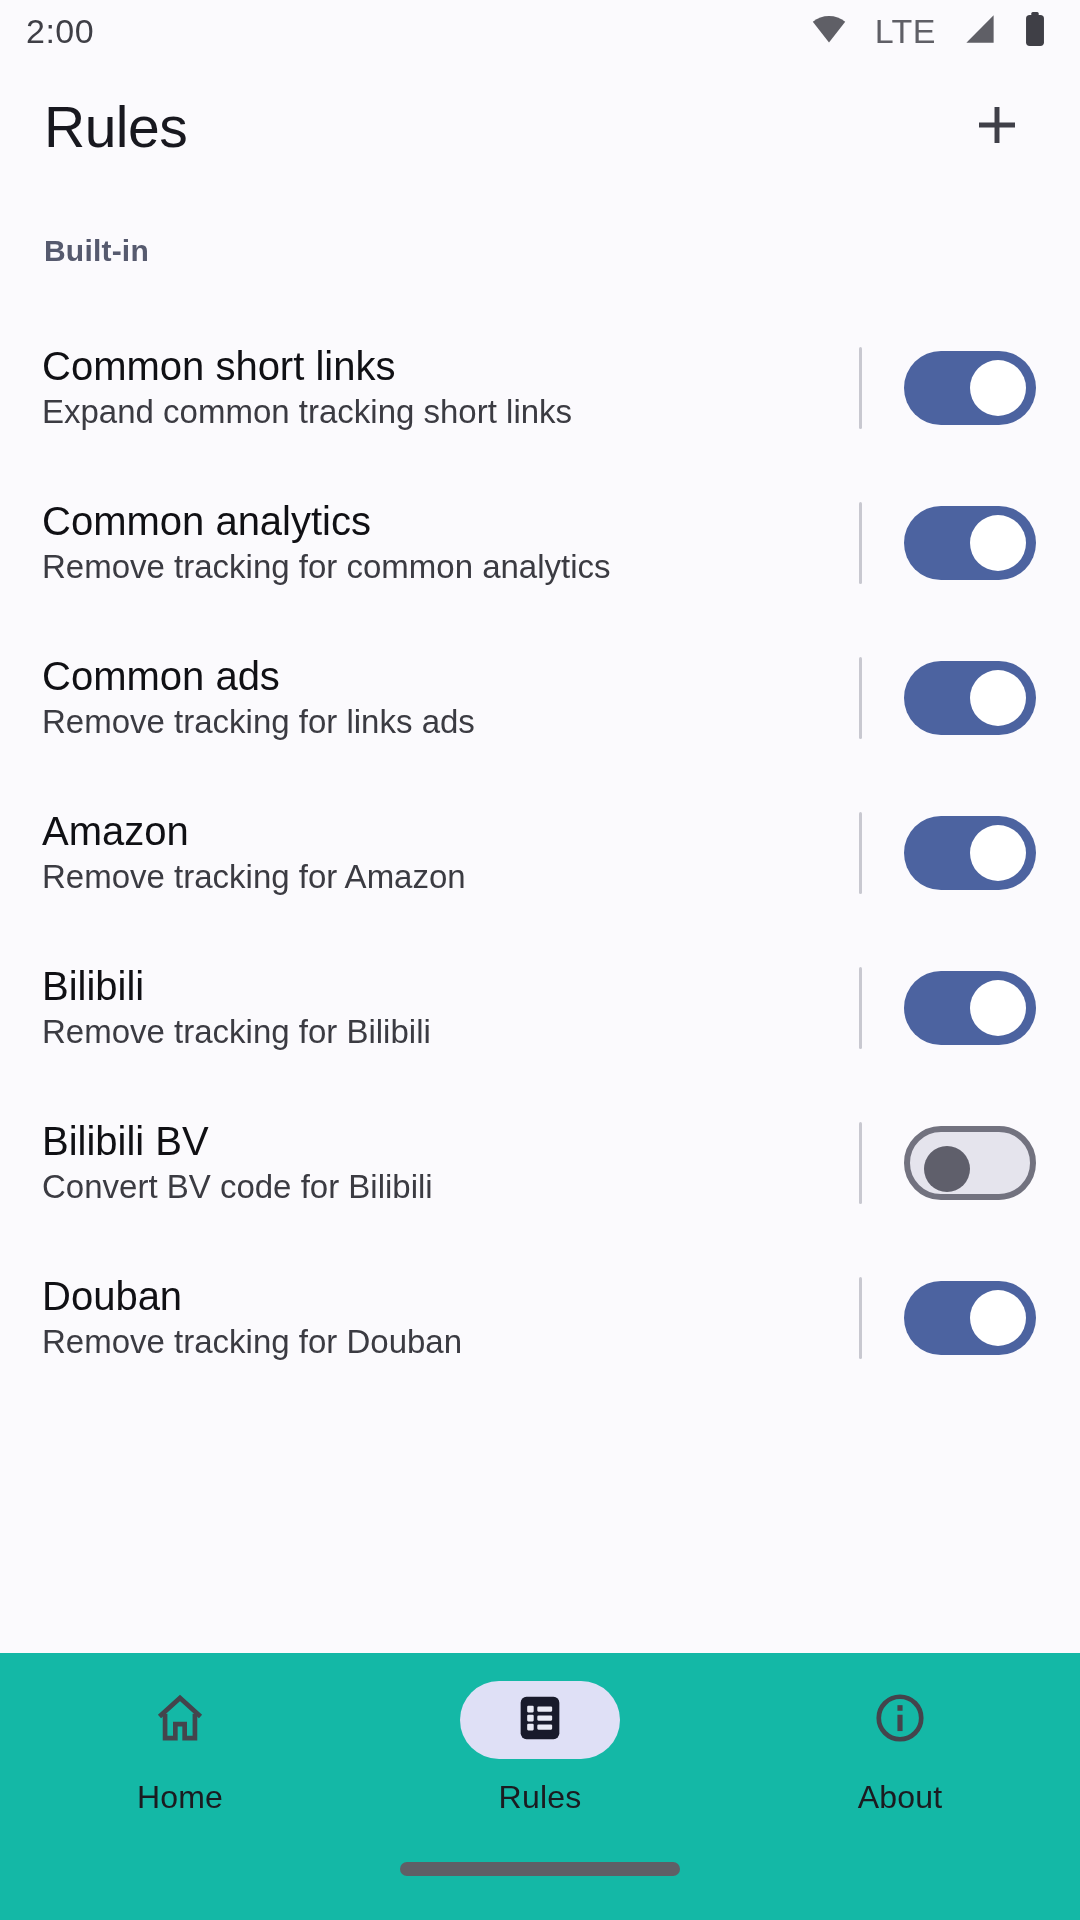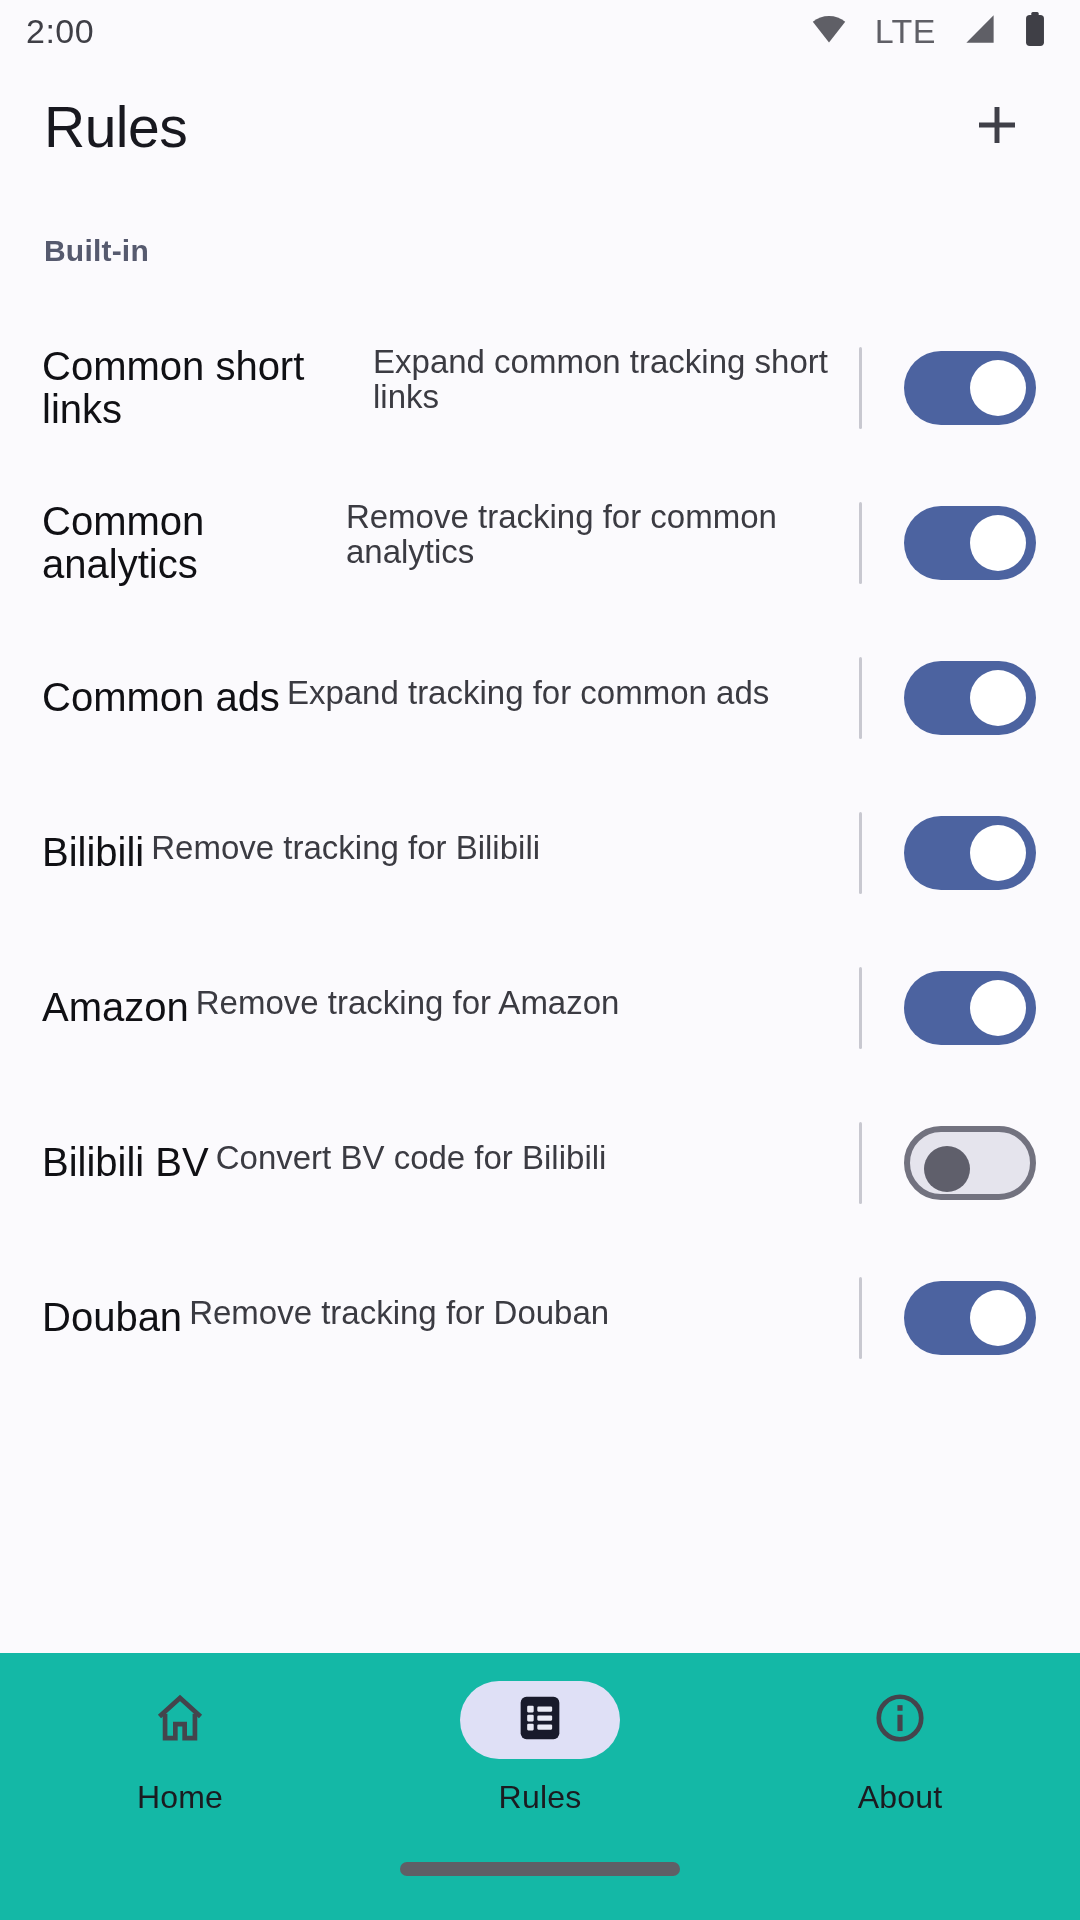--- a/index.html
+++ b/index.html
@@ -40,21 +40,21 @@
   .section-header{
     font-size:30px; color:#565a6e; font-weight:600;
     padding:54px 44px 0 44px; letter-spacing:.2px;
   }
   .row{
     position:relative;
     height:135px;
     display:flex; align-items:center; justify-content:space-between;
     padding:0 0 0 42px;
   }
-  .row-texts{ display:flex; gap:7px; }
+  .row-texts{ display:flex; flex-direction:column; gap:7px; }
   .row-title{ font-size:40px; color:#101014; line-height:1.06; font-weight:400; }
   .row-sub{ font-size:33px; color:#3b3b42; line-height:1.06; font-weight:400; }
   .row-right{ display:flex; align-items:center; height:100%; }
   .row-divider{
     width:3px; height:82px; background:#c8c8d0; margin-right:42px; border-radius:2px;
   }
 
   
   .switch{
     position:relative; width:132px; height:74px; border-radius:40px; margin-right:44px;
@@ -157,47 +157,47 @@
         <div class="row-divider"></div>
         <div class="switch on">
             <span class="thumb"></span>
           </div>
       </div>
     </div>
 
     <div class="row" style="margin-top:20px;gap:16px;">
       <div class="row-texts">
         <div class="row-title">Common ads</div>
-        <div class="row-sub">Expand tracking for common ads</div>
+        <div class="row-sub">Remove tracking for links ads</div>
+      </div>
+      <div class="row-right">
+        <div class="row-divider"></div>
+        <div class="switch on">
+            <span class="thumb"></span>
+          </div>
+      </div>
+    </div>
+
+    <div class="row" style="margin-top:20px;">
+      <div class="row-texts">
+        <div class="row-title">Amazon</div>
+        <div class="row-sub">Remove tracking for Amazon</div>
       </div>
       <div class="row-right">
         <div class="row-divider"></div>
         <div class="switch on">
             <span class="thumb"></span>
           </div>
       </div>
     </div>
 
     <div class="row" style="margin-top:20px;">
       <div class="row-texts">
         <div class="row-title">Bilibili</div>
         <div class="row-sub">Remove tracking for Bilibili</div>
-      </div>
-      <div class="row-right">
-        <div class="row-divider"></div>
-        <div class="switch on">
-            <span class="thumb"></span>
-          </div>
-      </div>
-    </div>
-
-    <div class="row" style="margin-top:20px;">
-      <div class="row-texts">
-        <div class="row-title">Amazon</div>
-        <div class="row-sub">Remove tracking for Amazon</div>
       </div>
       <div class="row-right">
         <div class="row-divider"></div>
         <div class="switch on">
             <span class="thumb"></span>
           </div>
       </div>
     </div>
 
     <div class="row" style="margin-top:20px;">

